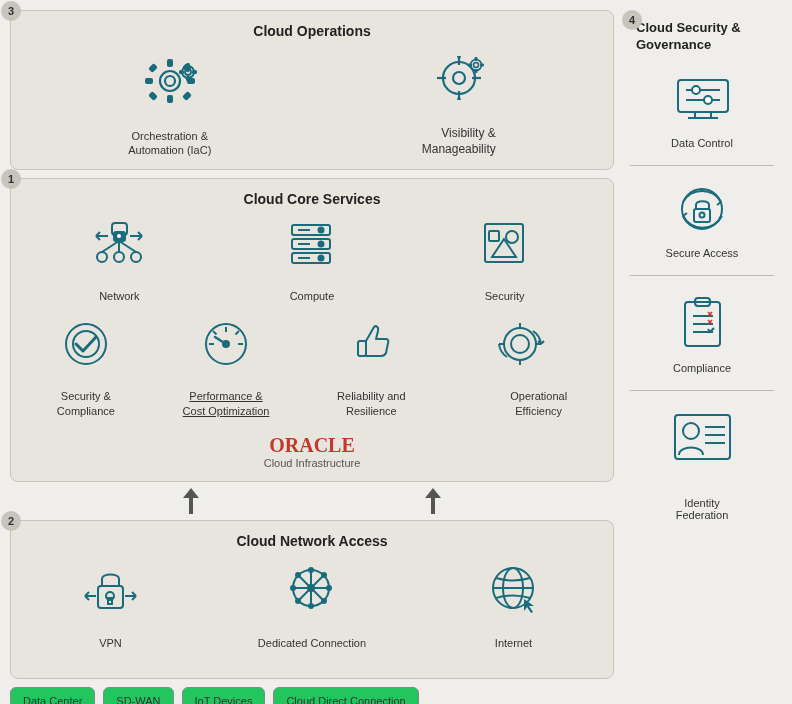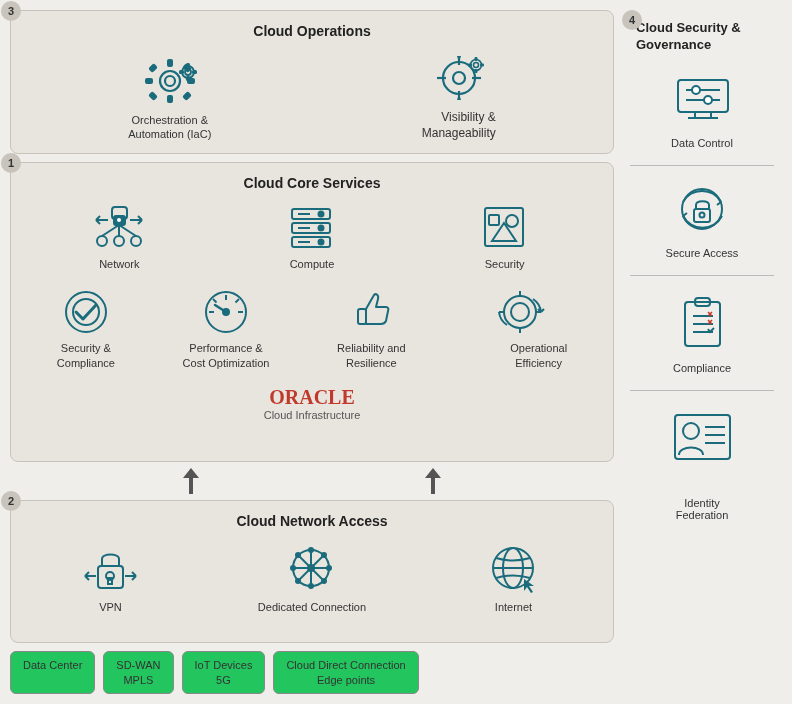--- a/index.html
+++ b/index.html
@@ -48,21 +48,21 @@
     .two-icon-row {
       display: flex;
       justify-content: space-around;
       align-items: flex-end;
     }
 
     .icon-item {
       display: flex;
       flex-direction: column;
       align-items: center;
-      gap: 4px;
+      gap: 20px;
     }
 
     .icon-item span {
       text-align: center;
       font-size: 11px;
       color: #333;
       line-height: 1.3;
     }
 
     
@@ -345,21 +345,21 @@
               <path d="M25 25 L14 18" stroke="#1a6b7c" stroke-width="2.5" stroke-linecap="round"></path>
 
               <line x1="25" y1="8" x2="25" y2="13"></line>
               <line x1="8" y1="25" x2="13" y2="25"></line>
               <line x1="42" y1="25" x2="37" y2="25"></line>
               <line x1="12" y1="12" x2="15.5" y2="15.5"></line>
               <line x1="38" y1="12" x2="34.5" y2="15.5"></line>
               <circle cx="25" cy="25" r="3" fill="#1a6b7c"></circle>
             </g>
           </svg>
-          <span style="white-space:pre-line;text-align:center;">Performance &amp;
+          <span style="white-space:pre-line;text-align:center;text-decoration:underline;">Performance &amp;
 Cost Optimization</span>
         </div>
         <div class="icon-item">
           <svg width="50" height="50" viewBox="0 0 50 50">
             <g fill="none" stroke="#1a6b7c" stroke-width="2">
 
               <path d="M20 35 L20 22 L28 8 C30 6 33 8 32 12 L30 20 L40 20 C42 20 43 22 42 24 L40 34 C39 36 37 37 35 37 L20 37 Z" stroke="#1a6b7c" stroke-linejoin="round"></path>
               <rect x="12" y="22" width="8" height="15" rx="2"></rect>
             </g>
           </svg>

